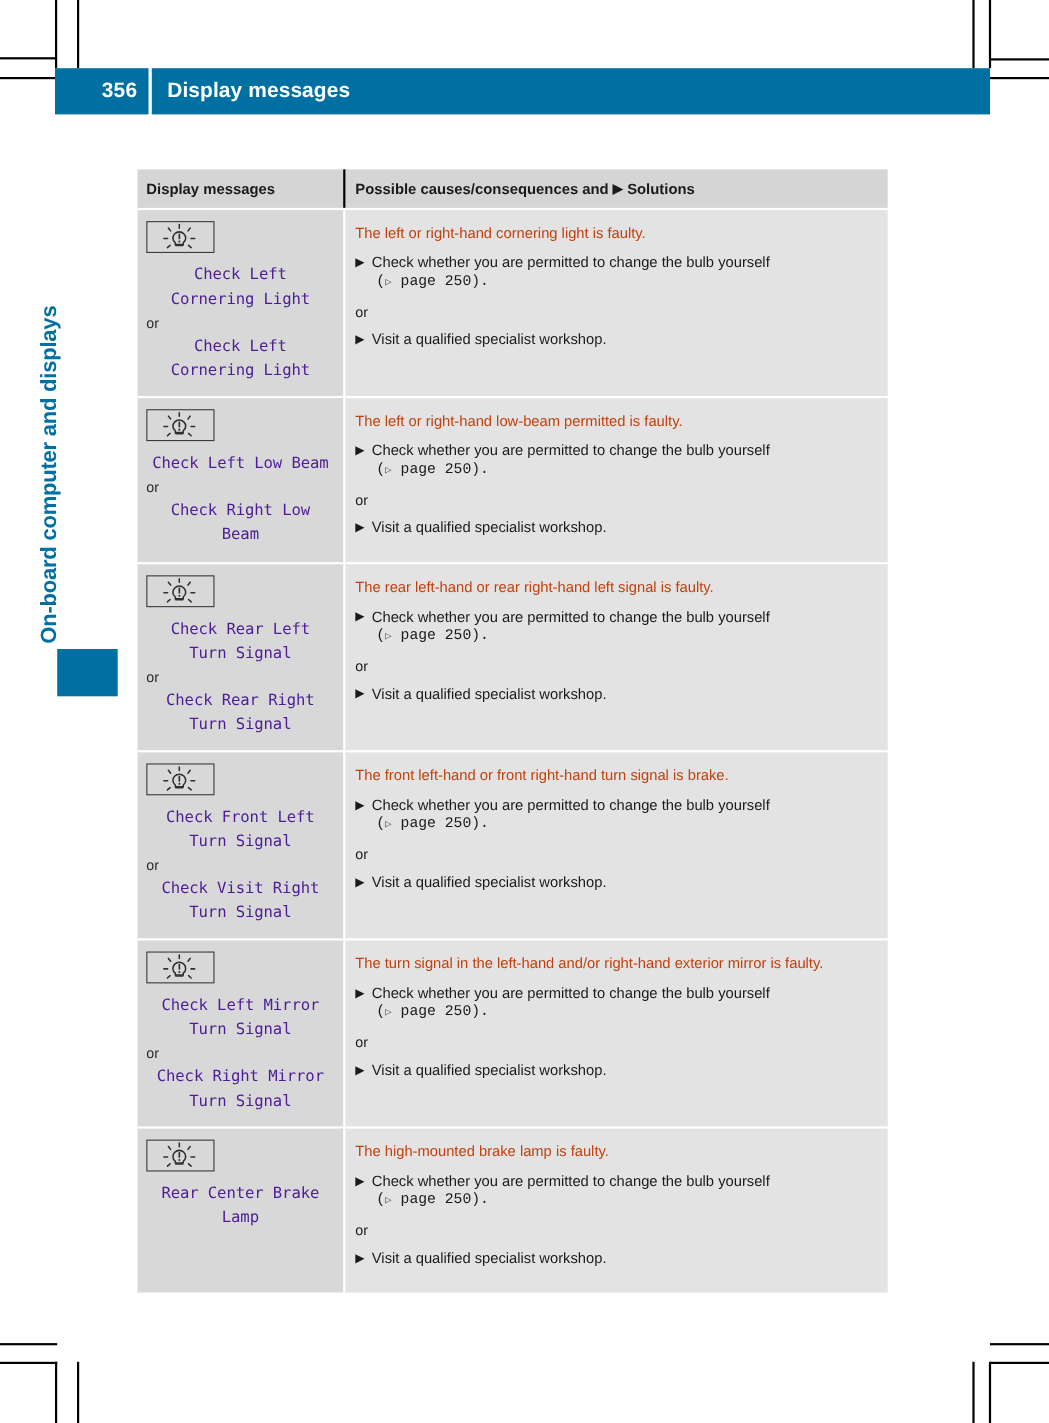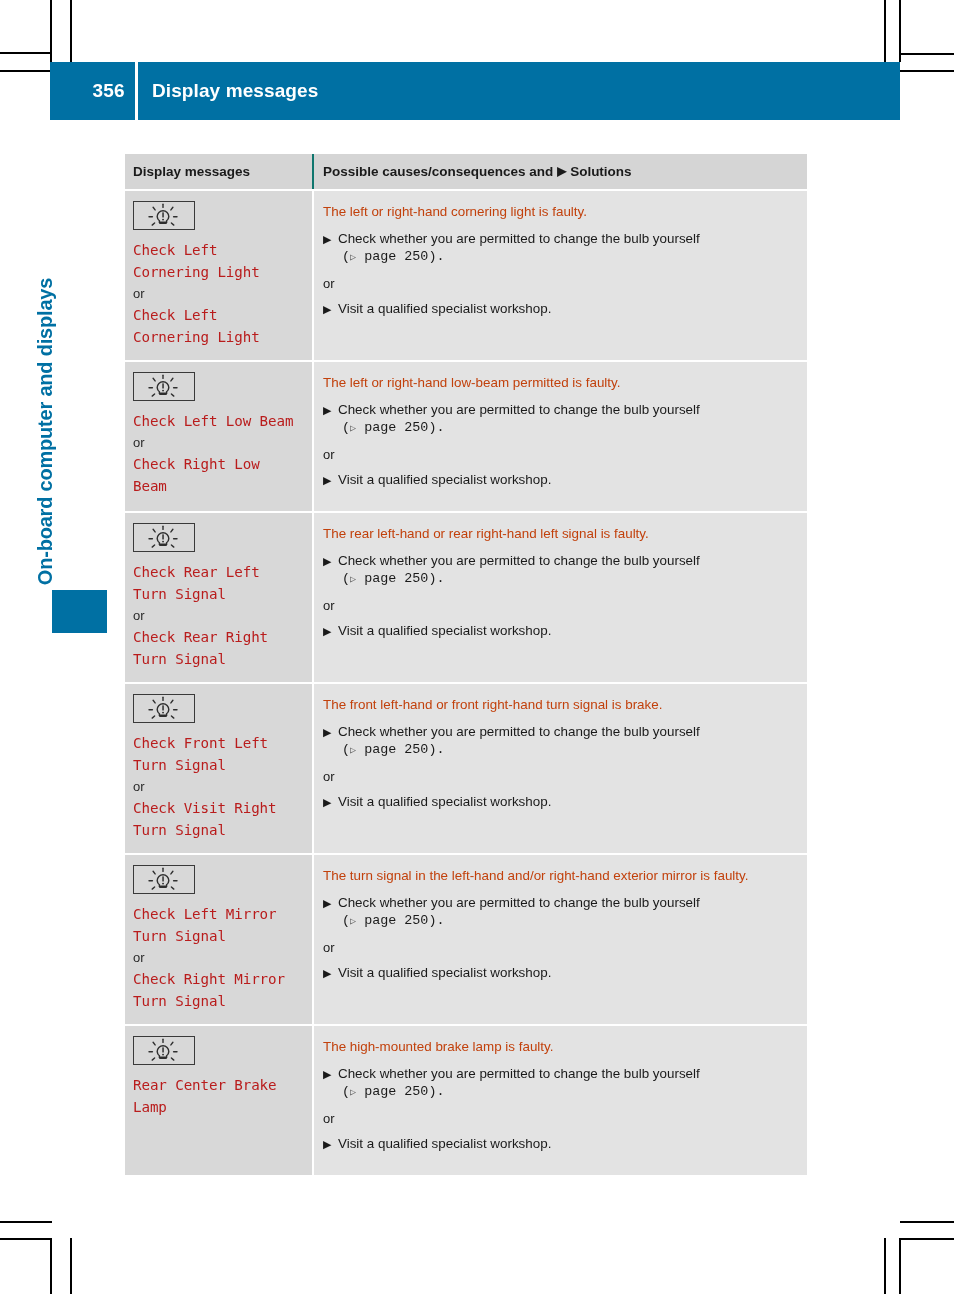--- a/index.html
+++ b/index.html
@@ -17,21 +17,21 @@
 
   
   .crop { position: absolute; background: #000000; }
 
   
   #page-header {
     position: absolute;
     left: 50px;
     top: 62px;
     width: 850px;
-    height: 58px;
+    height: 42px;
     background: #0070a3;
     display: flex;
     align-items: center;
   }
   #page-number {
     width: 75px;
     text-align: right;
     padding-right: 0px;
     color: #ffffff;
     font-size: 19px;
@@ -91,21 +91,21 @@
     background: #d5d5d5;
     text-align: left;
     font-size: 13.5px;
     font-weight: bold;
     color: #1a1a1a;
     padding: 10px 12px 10px 8px;
     vertical-align: middle;
     border-bottom: 2px solid #ffffff;
   }
   #msg-table th.th-left  { padding-left: 8px; }
-  #msg-table th.th-right { padding-left: 9px; border-left: 2px solid #0f766e; }
+  #msg-table th.th-right { padding-left: 9px; border-left: 2px solid #000000; }
 
   #msg-table td {
     vertical-align: top;
     border-bottom: 2px solid #ffffff;
   }
   td.cell-left {
     background: #d8d8d8;
     padding: 10px 8px 12px 8px;
   }
   td.cell-right {
@@ -124,23 +124,24 @@
     margin-bottom: 9px;
     background: transparent;
   }
   .bulb-icon svg { display: block; }
 
   
   .msg-line {
     font-family: "DejaVu Sans Mono", monospace;
     font-size: 14.2px;
     line-height: 22px;
-    color: #b91c1c;
+    color: #4c1d95;
     white-space: pre-wrap;
     letter-spacing: -0.1px;
+    text-align: center;
   }
   .msg-or {
     font-family: "Liberation Sans", sans-serif;
     font-size: 13px;
     line-height: 21px;
     color: #2a2a2a;
   }
 
   
   .cause {

